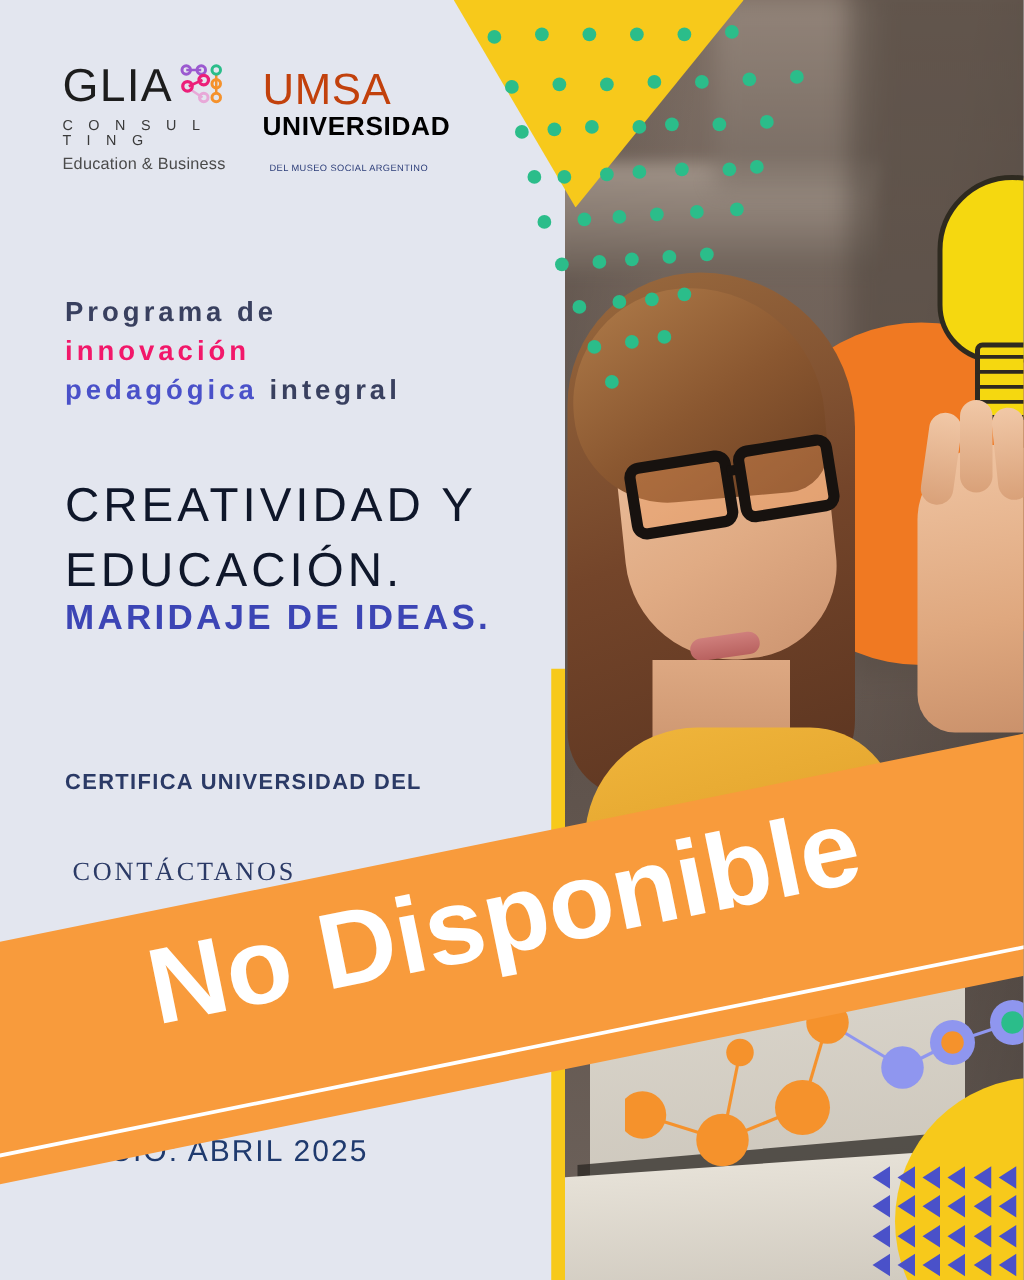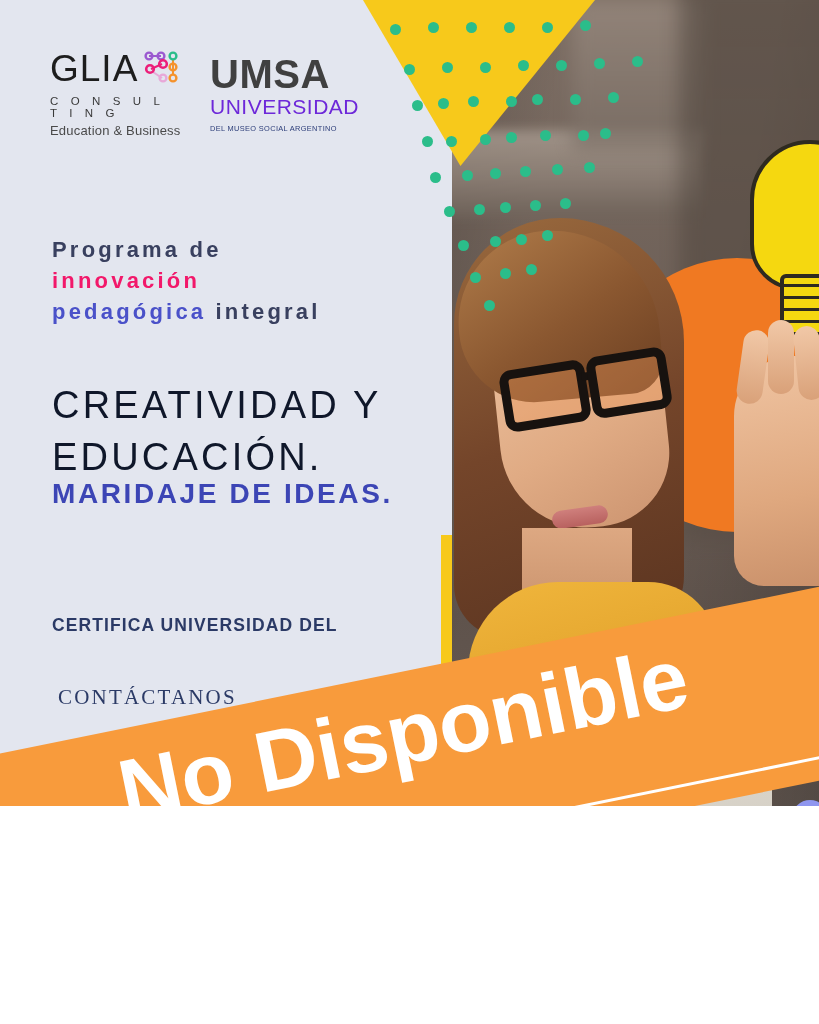--- a/index.html
+++ b/index.html
@@ -5,21 +5,21 @@
   html, body {
     margin: 0;
     padding: 0;
     background: #ffffff;
   }
   * { box-sizing: border-box; }
 
   .poster {
     position: relative;
     width: 819px;
-    height: 806px;
+    height: 1024px;
     overflow: hidden;
     background: #e3e6ef;
     font-family: "Liberation Sans", sans-serif;
   }
 
   
   .photo-panel {
     position: absolute;
     left: 452px;
     top: 0;
@@ -273,39 +273,41 @@
   }
   .glia-edu {
     margin-top: 4px;
     font-size: 13px;
     color: #4a4a4a;
     letter-spacing: .2px;
   }
 
   .umsa-logo { position: relative; padding-top: 6px; width: 138px; }
   .umsa-word {
-    font-size: 40px;
-    font-weight: bold;
-    color: #404040;
+    font-size: 35px;
+    font-weight: normal;
+    color: #c2410c;
     letter-spacing: .5px;
     line-height: 1;
   }
   .umsa-uni {
     font-size: 21px;
-    color: #6d28d9;
+    color: #000000;
     letter-spacing: .5px;
     line-height: 1.1;
     margin-top: 1px;
+    font-weight: bold;
   }
   .umsa-sub {
     font-size: 7.4px;
     color: #2b3c78;
     letter-spacing: .35px;
-    margin-top: 6px;
+    margin-top: 17px;
     white-space: nowrap;
+    text-align: center;
   }
 
   
   .eyebrow {
     position: absolute;
     left: 52px; top: 234px;
     font-size: 22px;
     font-weight: bold;
     letter-spacing: 3.2px;
     line-height: 1.42;

